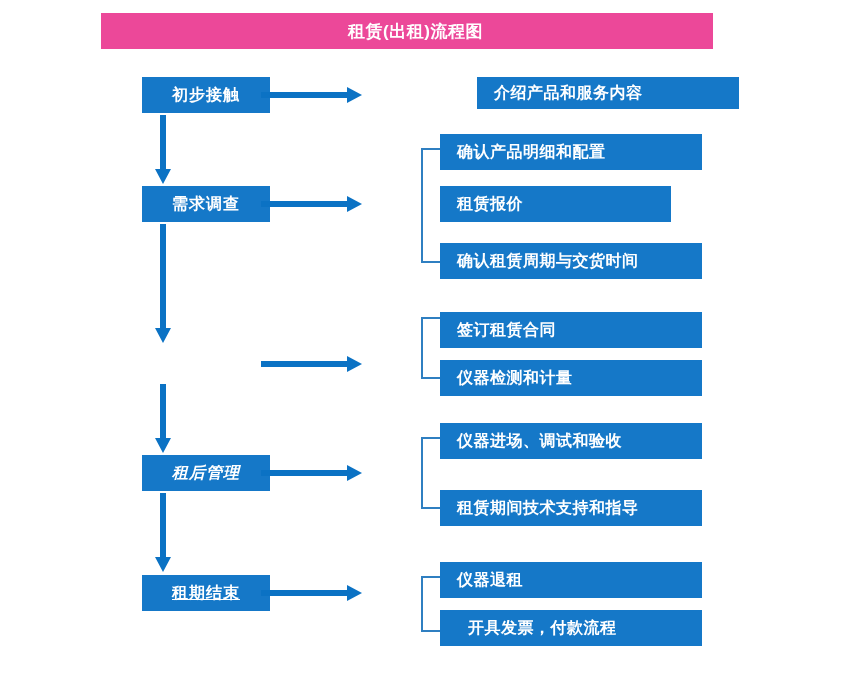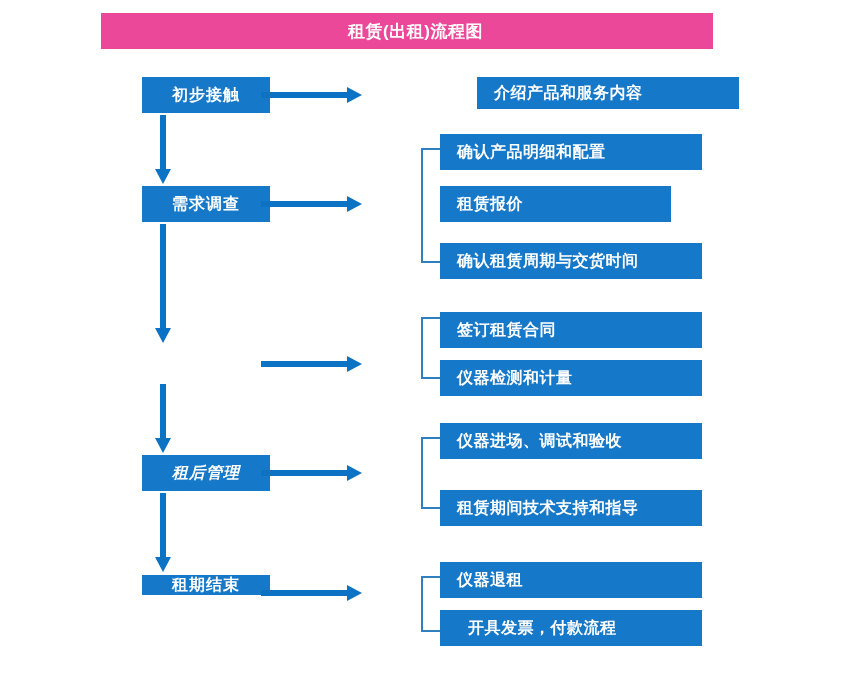--- a/index.html
+++ b/index.html
@@ -72,21 +72,21 @@
 </head>
 <body>
 
 <div id="canvas">
 
   <div class="title-bar">租赁(出租)流程图</div>
 
   <div class="stage-box" style="left:102px; top:77px; width:128px; height:36px;">初步接触</div>
   <div class="stage-box" style="left:102px; top:186px; width:128px; height:36px;">需求调查</div>
   <div class="stage-box" style="left:102px; top:455px; width:128px; height:36px;font-style:italic;">租后管理</div>
-  <div class="stage-box" style="left:102px; top:575px; width:128px; height:20px;">租期结束</div>
+  <div class="stage-box" style="left:102px; top:575px; width:128px; height:36px;text-decoration:underline;">租期结束</div>
 
   <div class="arrow-v" style="left:154px; top:115px; height:70px;">
     <svg width="18" height="70" viewBox="0 0 18 70">
       <rect x="6" y="0" width="6" height="56" fill="#0b72c4"></rect>
       <polygon points="1,54 17,54 9,69" fill="#0b72c4"></polygon>
     </svg>
   </div>
   <div class="arrow-v" style="left:154px; top:224px; height:120px;">
     <svg width="18" height="120" viewBox="0 0 18 120">
       <rect x="6" y="0" width="6" height="106" fill="#0b72c4"></rect>

